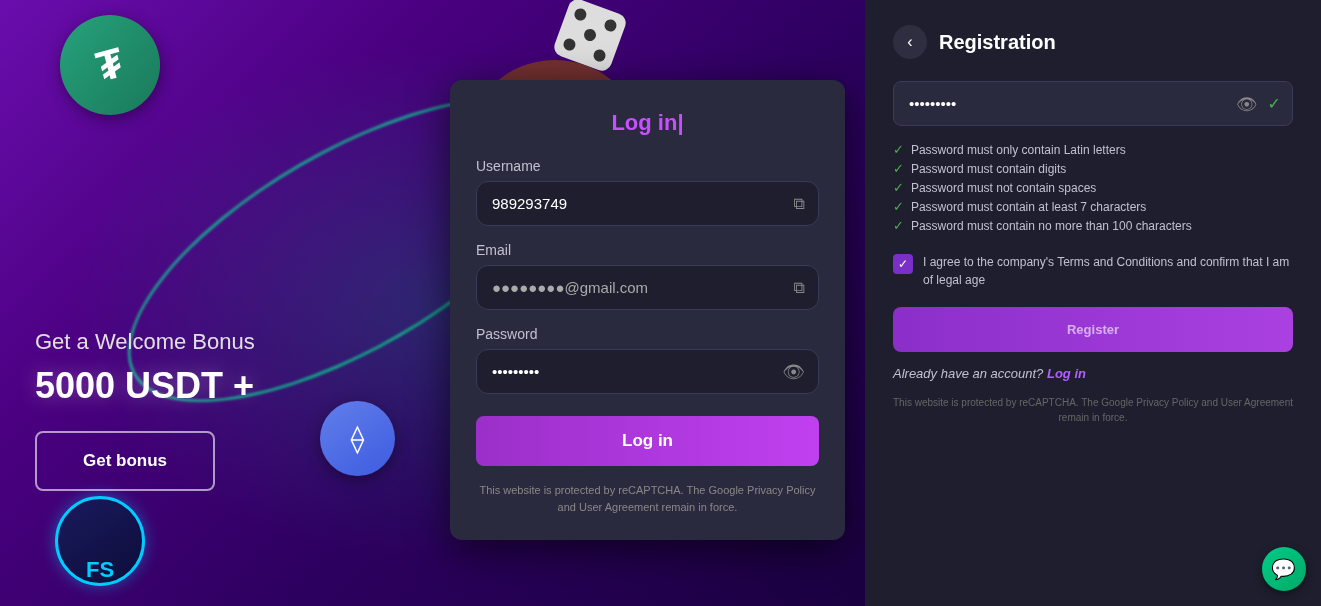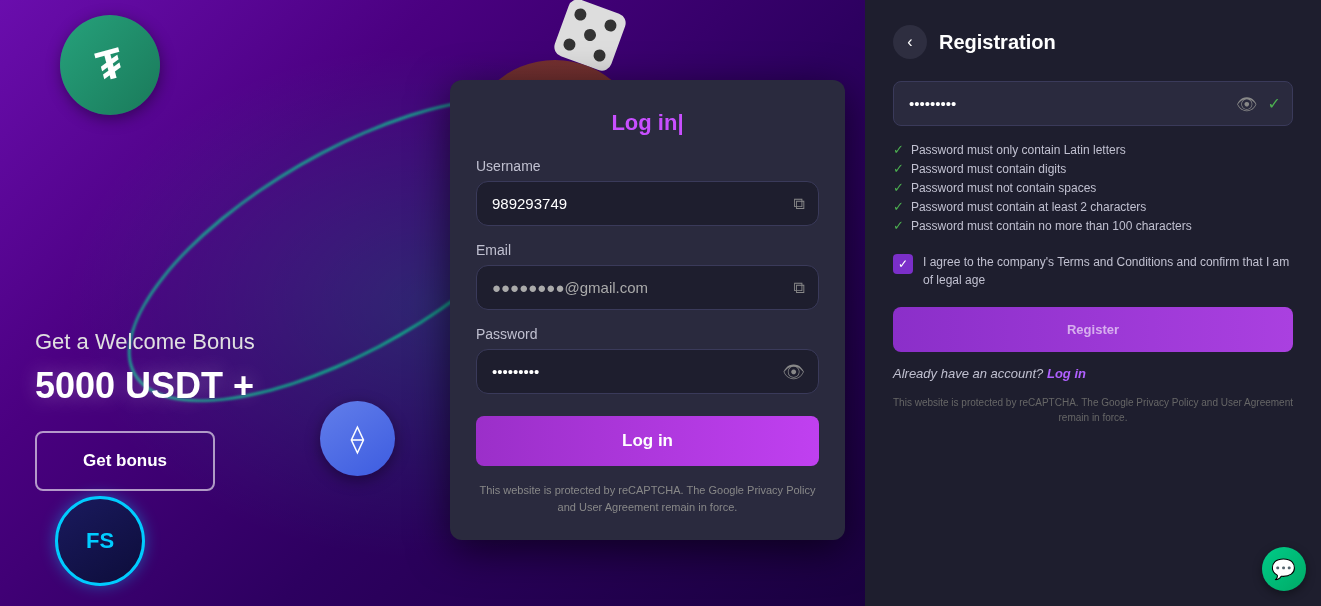--- a/index.html
+++ b/index.html
@@ -105,21 +105,21 @@
     
     .coin-fs {
       position: absolute;
       bottom: 20px;
       left: 55px;
       width: 90px;
       height: 90px;
       background: linear-gradient(145deg, #1a1a5e, #0d0d3a);
       border-radius: 50%;
       display: flex;
-      align-items: center;
+      align-items: flex-end;
       justify-content: center;
       font-size: 22px;
       font-weight: bold;
       color: #00ccff;
       border: 3px solid #00ccff;
       box-shadow: 0 0 15px rgba(0,204,255,0.4);
     }
 
     
     .welcome-text {
@@ -519,21 +519,21 @@
     <li>
       <span class="req-check">✓</span>
       <span>Password must contain digits</span>
     </li>
     <li>
       <span class="req-check">✓</span>
       <span>Password must not contain spaces</span>
     </li>
     <li>
       <span class="req-check">✓</span>
-      <span>Password must contain at least 2 characters</span>
+      <span>Password must contain at least 7 characters</span>
     </li>
     <li>
       <span class="req-check">✓</span>
       <span>Password must contain no more than 100 characters</span>
     </li>
   </ul>
 
   <div class="terms-row">
     <div class="terms-checkbox">✓</div>
     <span class="terms-text">I agree to the company's Terms and Conditions and confirm that I am of legal age</span>

